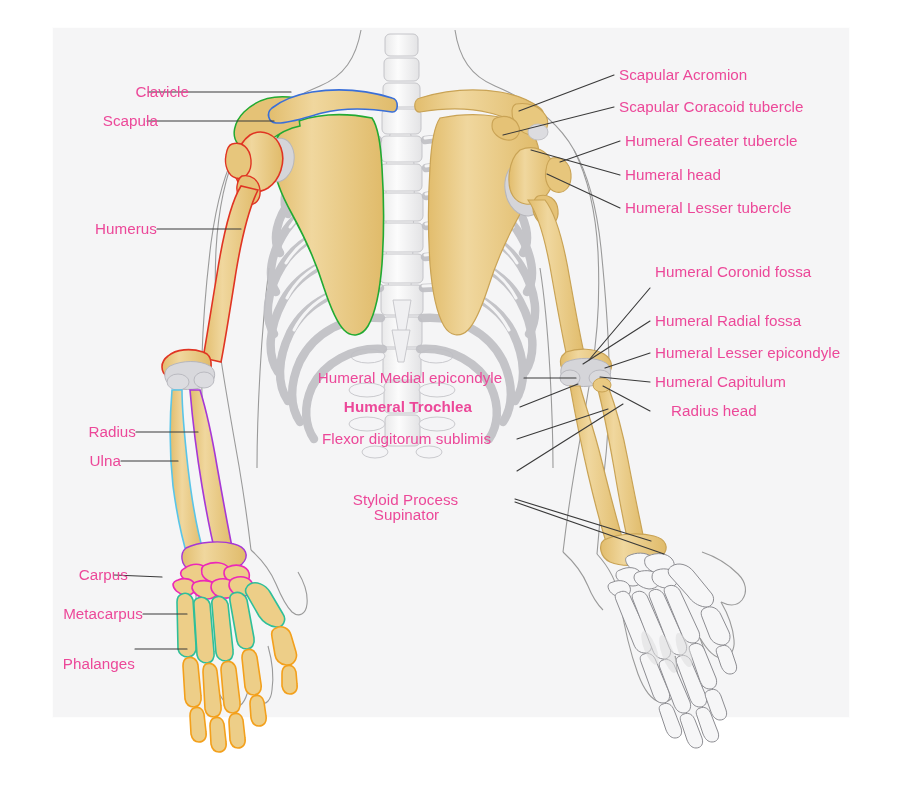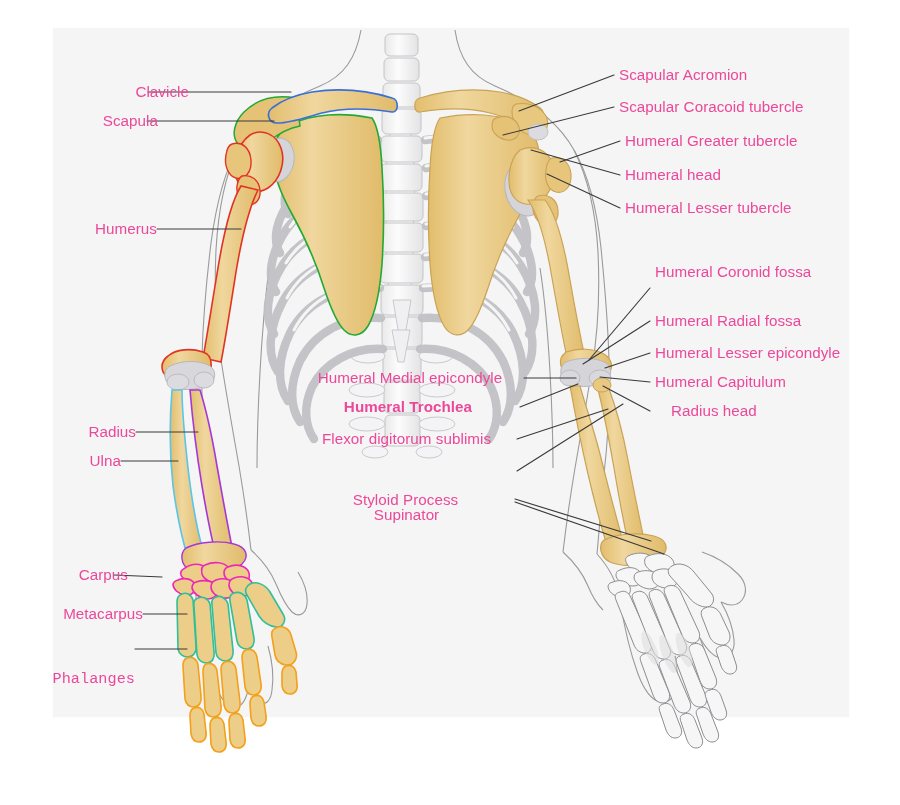--- a/index.html
+++ b/index.html
@@ -383,21 +383,21 @@
   </svg>
 
   <div>
     <div class="label left" style="left:0;width:148px;top:84px;margin-left:41px;">Clavicle</div>
     <div class="label left" style="left:0;width:147px;top:113px;margin-left:11px;">Scapula</div>
     <div class="label left" style="left:0;width:157px;top:221px;">Humerus</div>
     <div class="label left" style="left:0;width:136px;top:424px;">Radius</div>
     <div class="label left" style="left:0;width:121px;top:453px;">Ulna</div>
     <div class="label left" style="left:0;width:114px;top:567px;margin-left:14px;">Carpus</div>
     <div class="label left" style="left:0;width:143px;top:606px;">Metacarpus</div>
-    <div class="label left" style="left:0;width:135px;top:672px;font-family:Liberation Mono, monospace;">Phalanges</div>
+    <div class="label left" style="left:0;width:135px;top:656px;">Phalanges</div>
   </div>
 
   <div>
     <div class="label right" style="left:619px;top:67px;">Scapular Acromion</div>
     <div class="label right" style="left:619px;top:99px;">Scapular Coracoid tubercle</div>
     <div class="label right" style="left:625px;top:133px;">Humeral Greater tubercle</div>
     <div class="label right" style="left:625px;top:167px;">Humeral head</div>
     <div class="label right" style="left:625px;top:200px;">Humeral Lesser tubercle</div>
   </div>
 

